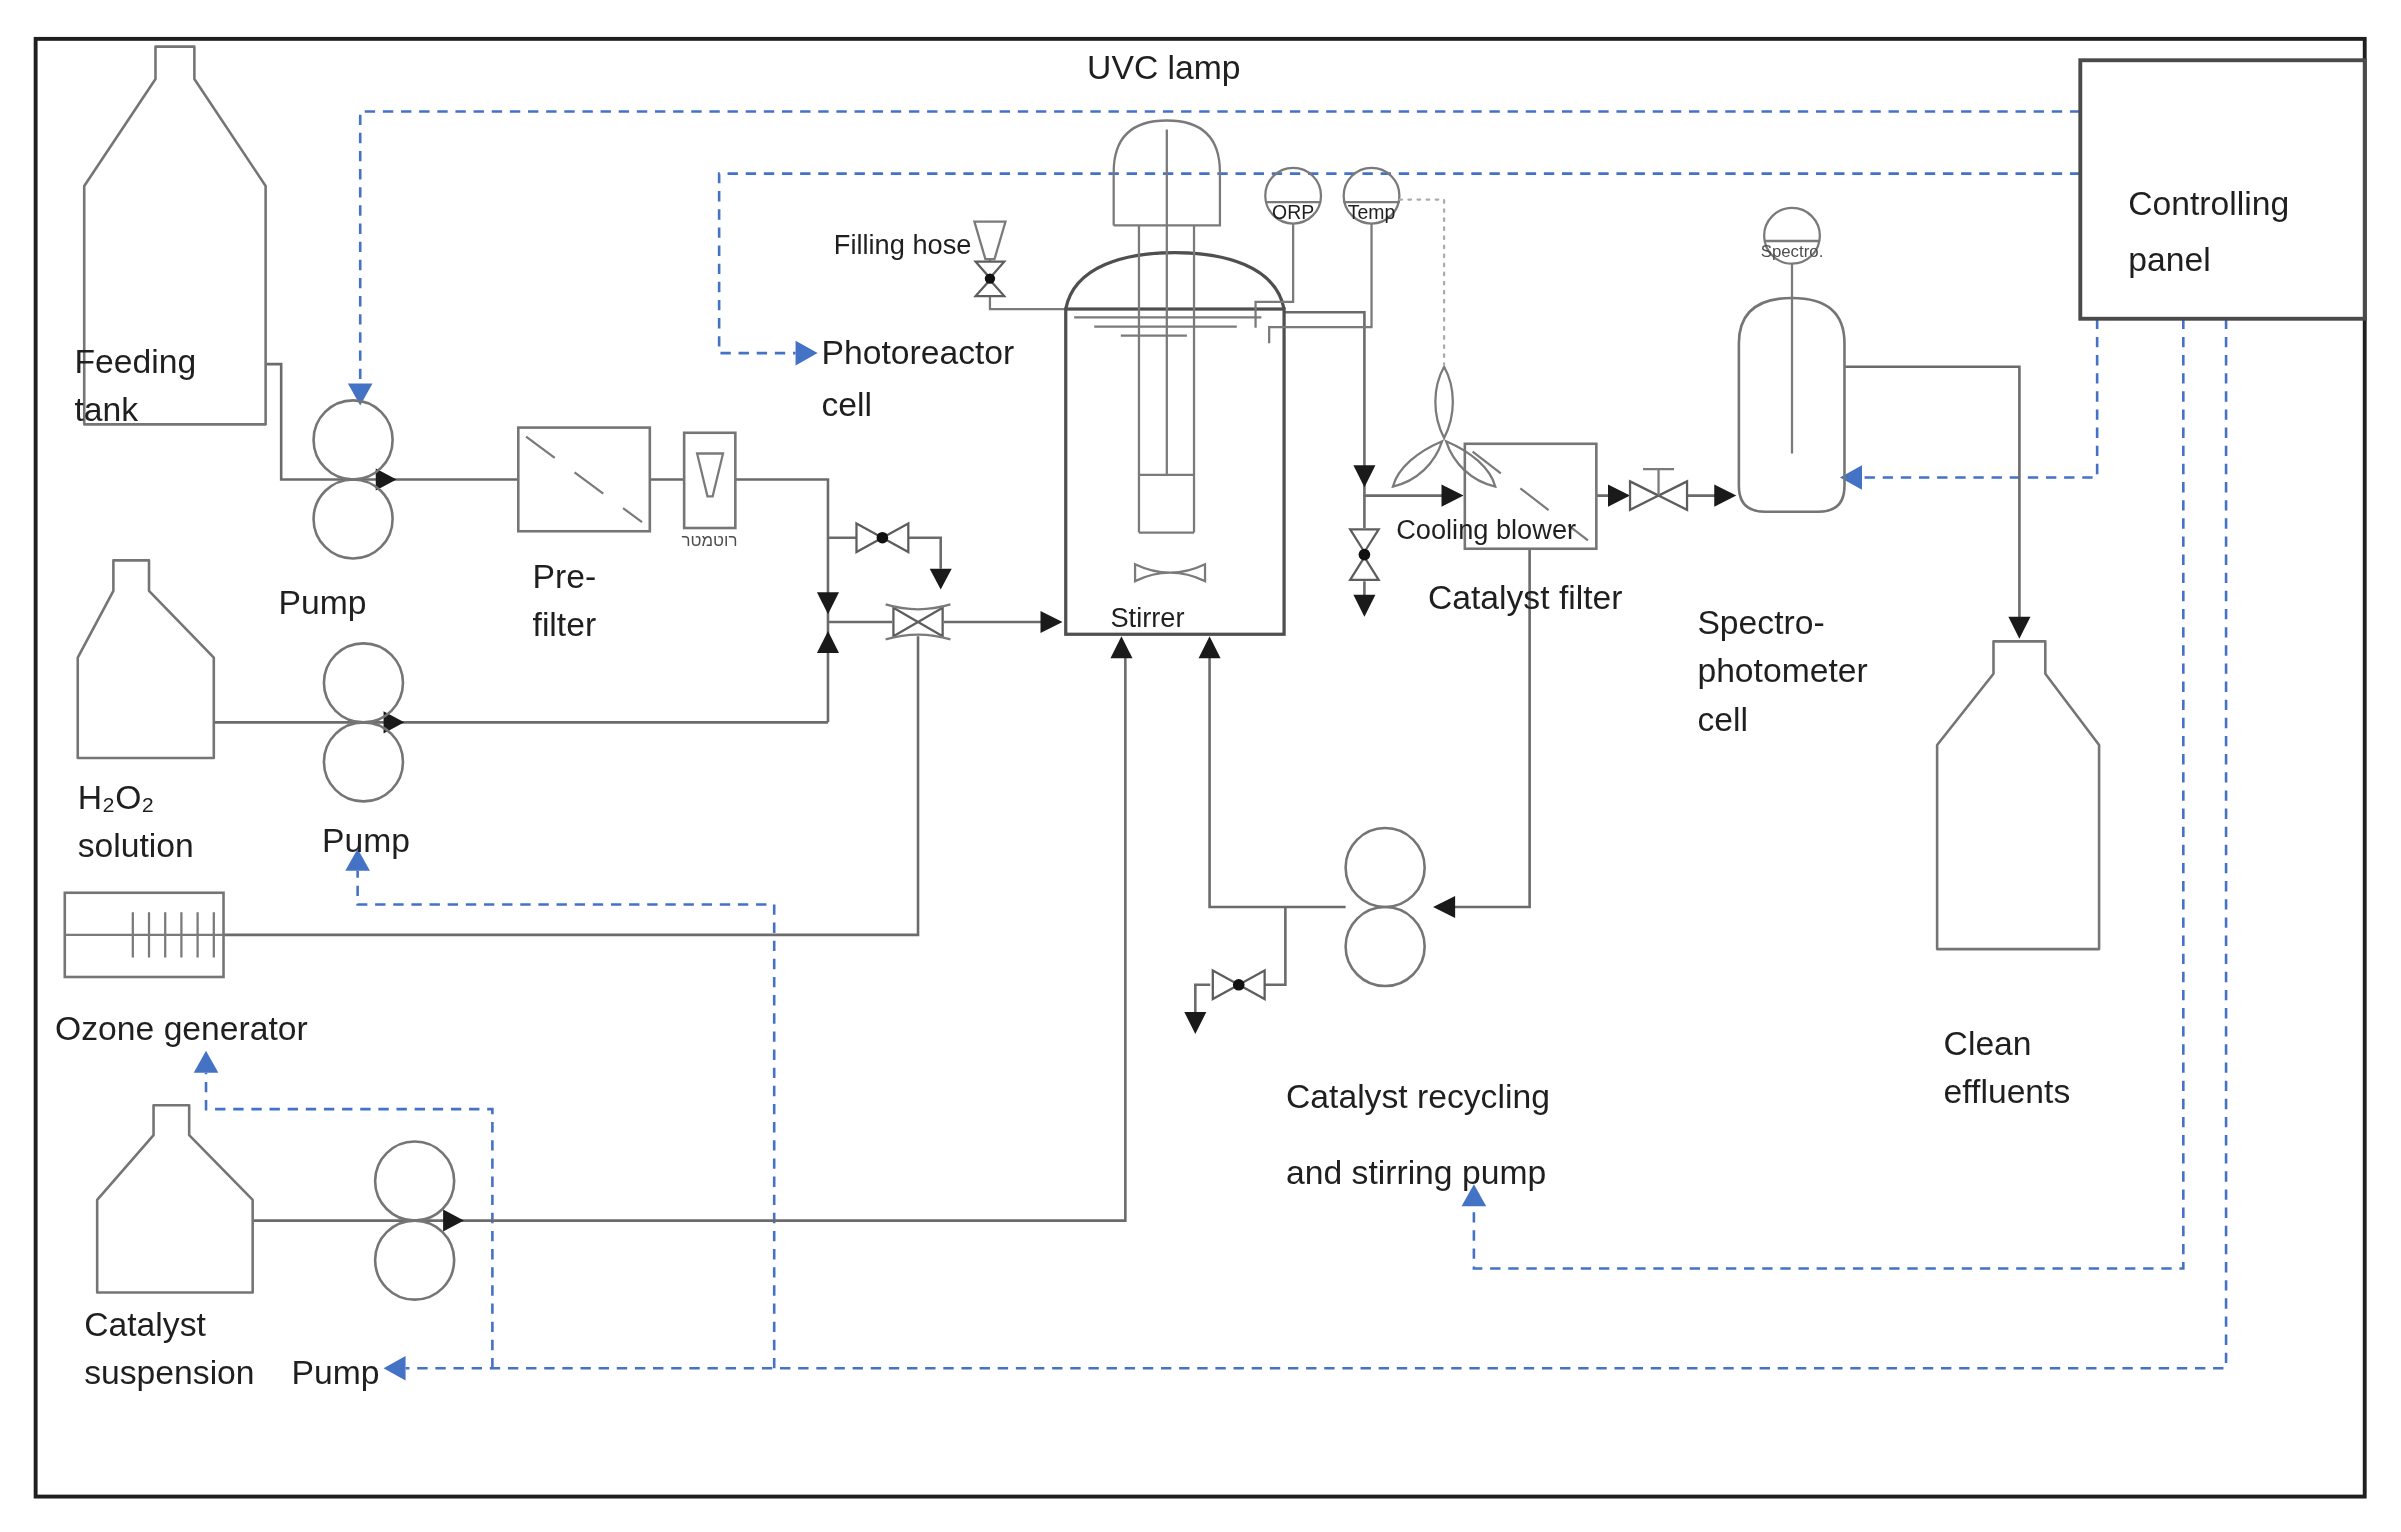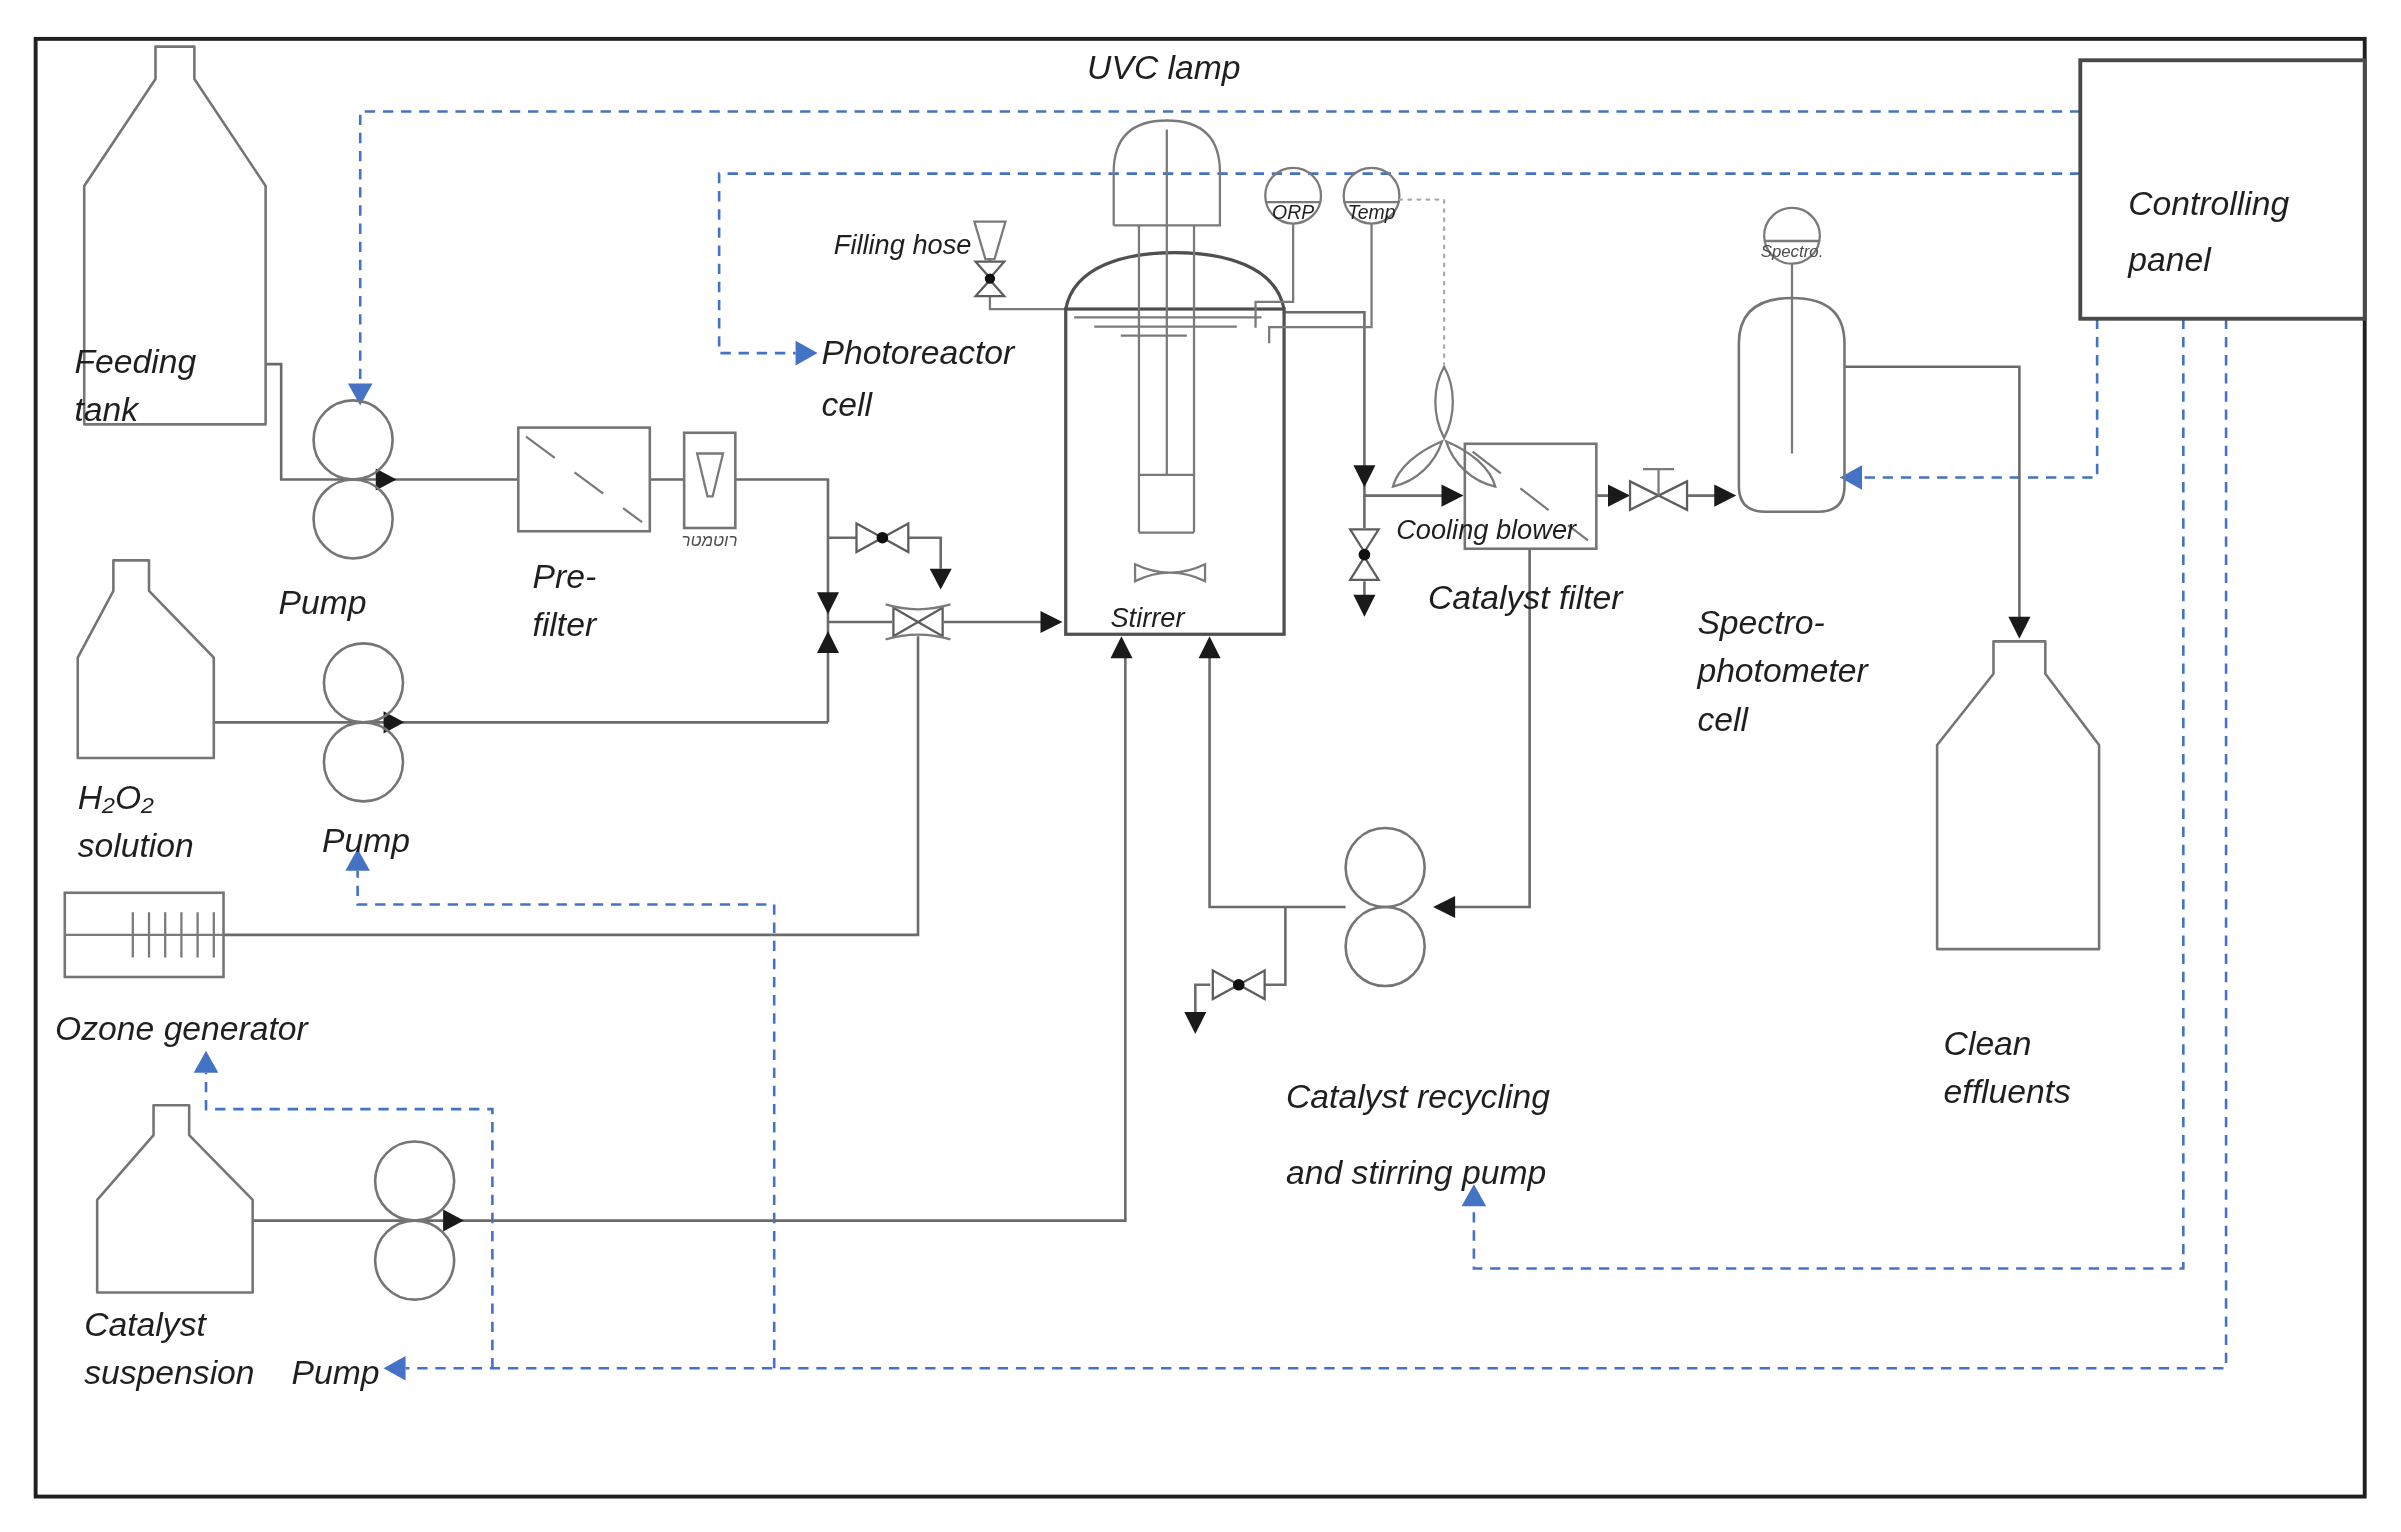--- a/index.html
+++ b/index.html
@@ -1,16 +1,16 @@
 <!DOCTYPE html>
 <html style="font-size:10.4px"><head>
 <meta charset="utf-8">
 <style>
   html,body{margin:0;padding:0;background:#ffffff;}
-  .page{width:100%;font-style:italic;}
+  .page{width:100%;}
   svg{display:block;width:100%;height:auto;background:#ffffff;}
   text{font-family:"Liberation Sans","DejaVu Sans",sans-serif;fill:#1f1f1f;}
   .lbl{font-size:52px;}
   .lbl-md{font-size:42px;}
   .lbl-sm{font-size:30px;}
   .lbl-xs{font-size:26px;fill:#4d4d4d;}
   .pipe{stroke:#6b6b6b;stroke-width:4;fill:none;}
   .comp{stroke:#757575;stroke-width:4;fill:none;}
   .comp-thin{stroke:#7a7a7a;stroke-width:3.5;fill:none;}
   .vessel{stroke:#4f4f4f;stroke-width:5;fill:none;}

